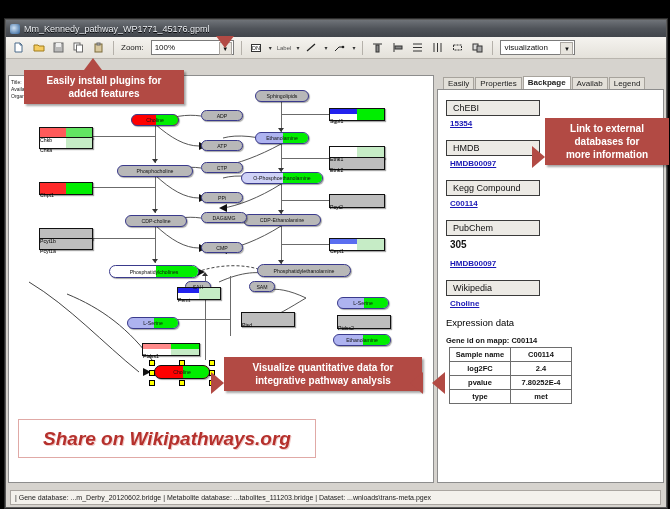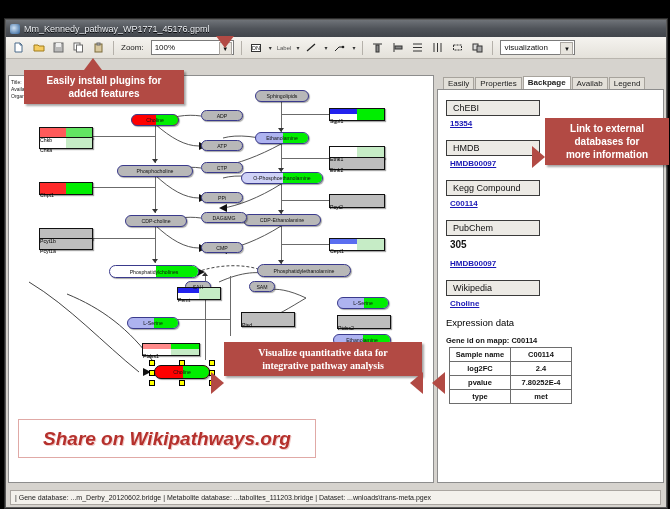--- a/index.html
+++ b/index.html
@@ -509,21 +509,21 @@
  </div>
  <div class="ptr ptr-up" style="left:84px;top:58px;"></div>
 
  <div class="callout" style="left:545px;top:118px;width:112px;">
    <div>Link  to external</div>
    <div>databases  for</div>
    <div>more information</div>
  </div>
  <div class="ptr ptr-right" style="left:532px;top:146px;"></div>
 
- <div class="callout" style="left:224px;top:342px;width:186px;font-family:Liberation Serif, serif;">
+ <div class="callout" style="left:224px;top:357px;width:186px;">
    <div>Visualize quantitative data  for</div>
    <div>integrative pathway analysis</div>
  </div>
  <div class="ptr ptr-right" style="left:211px;top:372px;"></div>
  <div class="ptr ptr-left" style="left:410px;top:372px;"></div>
  <div class="ptr ptr-left" style="left:432px;top:372px;"></div>
 
  <div class="share">
    <span>Share on Wikipathways.org</span>
  </div>

